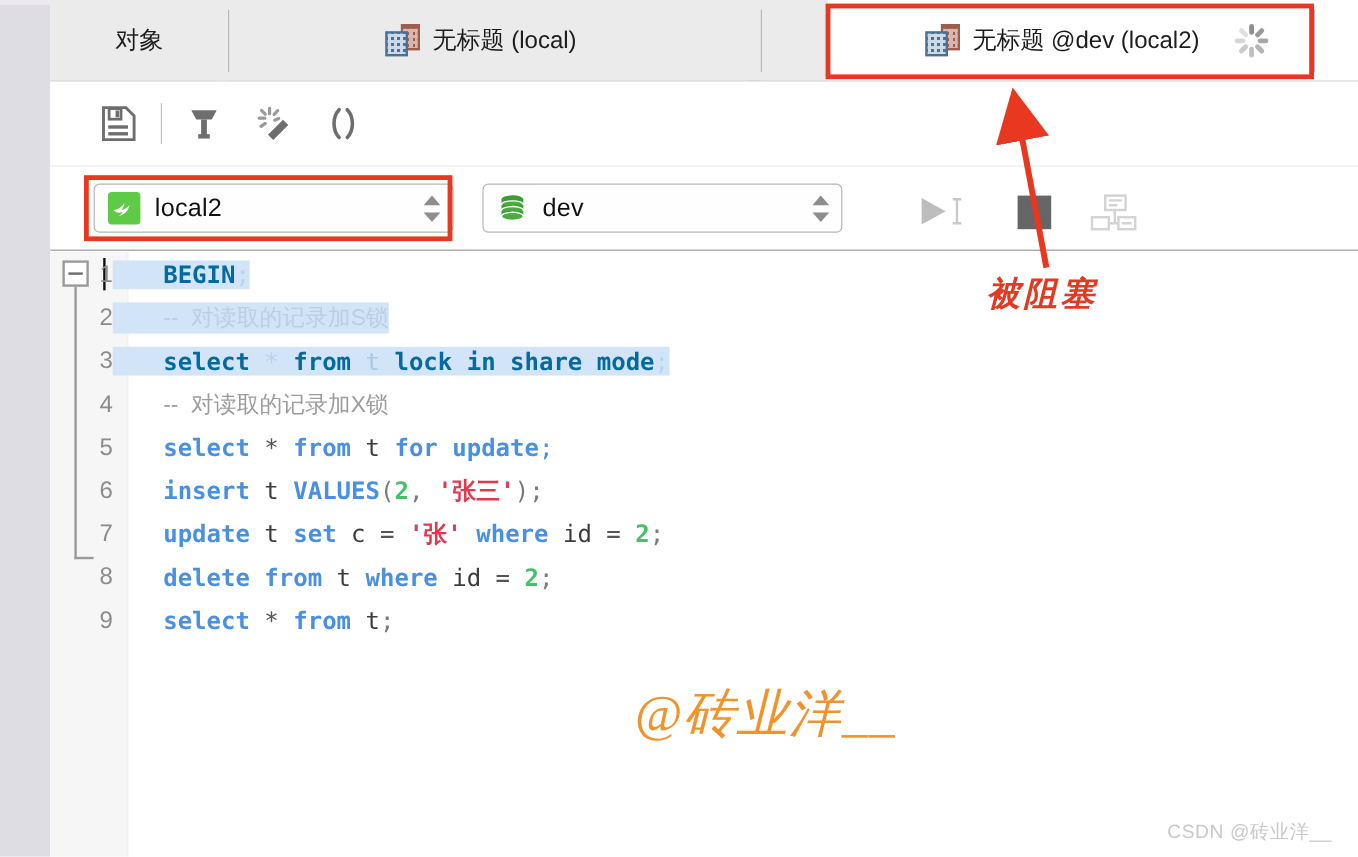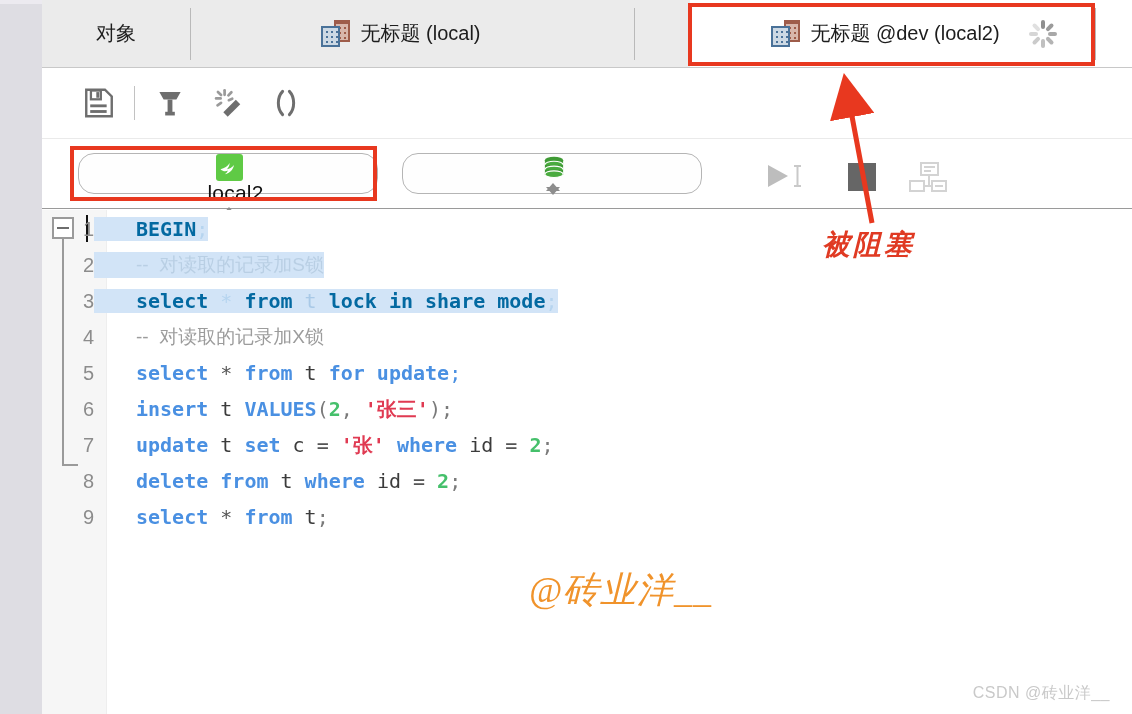--- a/index.html
+++ b/index.html
@@ -89,23 +89,23 @@
   }
   .tb-divider { width:1px; height:34px; background:#c2c2c2; margin:0 6px; }
 
   
   .connbar {
     position:absolute; left:42px; top:139px; width:1090px; height:70px;
     background:#fff; border-bottom:1px solid #9a9a9a;
   }
   .combo {
     position:absolute; top:14px; height:41px;
-    background:#fefefe; border:1px solid #b5b5b5; border-radius:16px;
+    background:#fefefe; border:1px solid #b5b5b5; border-radius:5px;
     display:flex; align-items:center; padding:0 8px 0 11px;
-    font-size:21px; color:#111;flex-direction:column;
+    font-size:21px; color:#111;
   }
   .combo-local2 { left: 36px; width: 300px; }
   .combo-dev    { left: 360px; width: 300px; }
   .combo-label { flex:1; padding-left:12px; letter-spacing:.2px; }
   .stepper { width:16px; height:26px; position:relative; flex:0 0 16px; }
   .stepper b, .stepper i {
     position:absolute; left:0; width:0; height:0; border-left:7px solid transparent;
     border-right:7px solid transparent;
   }
   .stepper b { top:2px;  border-bottom:7px solid transparent; }
@@ -176,21 +176,21 @@
 
   .annot-text {
     position:absolute; left:822px; top:226px;
     font-family:"Liberation Serif","DejaVu Serif",serif;
     font-size:28px; font-weight:bold; color:#e03a23; letter-spacing:3px;
     font-style:italic;
   }
   .wm-code {
     position:absolute; left:487px; top:356px;
     font-family:"Liberation Serif","DejaVu Serif",serif;
-    font-size:36px; font-style:italic; color:#f0932b; letter-spacing:1px;
+    font-size:43px; font-style:italic; color:#f0932b; letter-spacing:1px;
     white-space:nowrap;
   }
   .wm-csdn {
     position:absolute; right:22px; bottom:10px;
     font-size:16px; color:#c9c9c9; letter-spacing:.5px;
   }
 </style>
 </head>
 <body>
 
@@ -302,20 +302,21 @@
         <svg width="26" height="27" viewBox="0 0 24 24">
           <ellipse cx="12" cy="5.2" rx="8.4" ry="3.1" fill="#3f9b35"></ellipse>
           <rect x="3.6" y="5.2" width="16.8" height="4.2" fill="#3f9b35"></rect>
           <ellipse cx="12" cy="9.4" rx="8.4" ry="3.1" fill="#4aab3f" stroke="#ffffff" stroke-width="1"></ellipse>
           <rect x="3.6" y="9.6" width="16.8" height="4.2" fill="#3f9b35"></rect>
           <ellipse cx="12" cy="13.8" rx="8.4" ry="3.1" fill="#4aab3f" stroke="#ffffff" stroke-width="1"></ellipse>
           <rect x="3.6" y="14" width="16.8" height="4.2" fill="#3f9b35"></rect>
           <ellipse cx="12" cy="18.2" rx="8.4" ry="3.1" fill="#4aab3f" stroke="#ffffff" stroke-width="1"></ellipse>
         </svg>
       </span>
+      <span class="combo-label">dev</span>
       <span class="stepper">
         <b style="border-bottom:8px solid #8d8d8d;"></b>
         <i style="border-top:8px solid #8d8d8d;"></i>
       </span>
     </div>
 
     <div class="run-btn">
       <svg width="46" height="26" viewBox="0 0 46 26">
         <path d="M4 2 L4 24 L24 13 Z" fill="#bdbdbd"></path>
         <path d="M30 3 h7 M30 23 h7 M33.5 3 v20" stroke="#c9c9c9" stroke-width="2" fill="none"></path>

